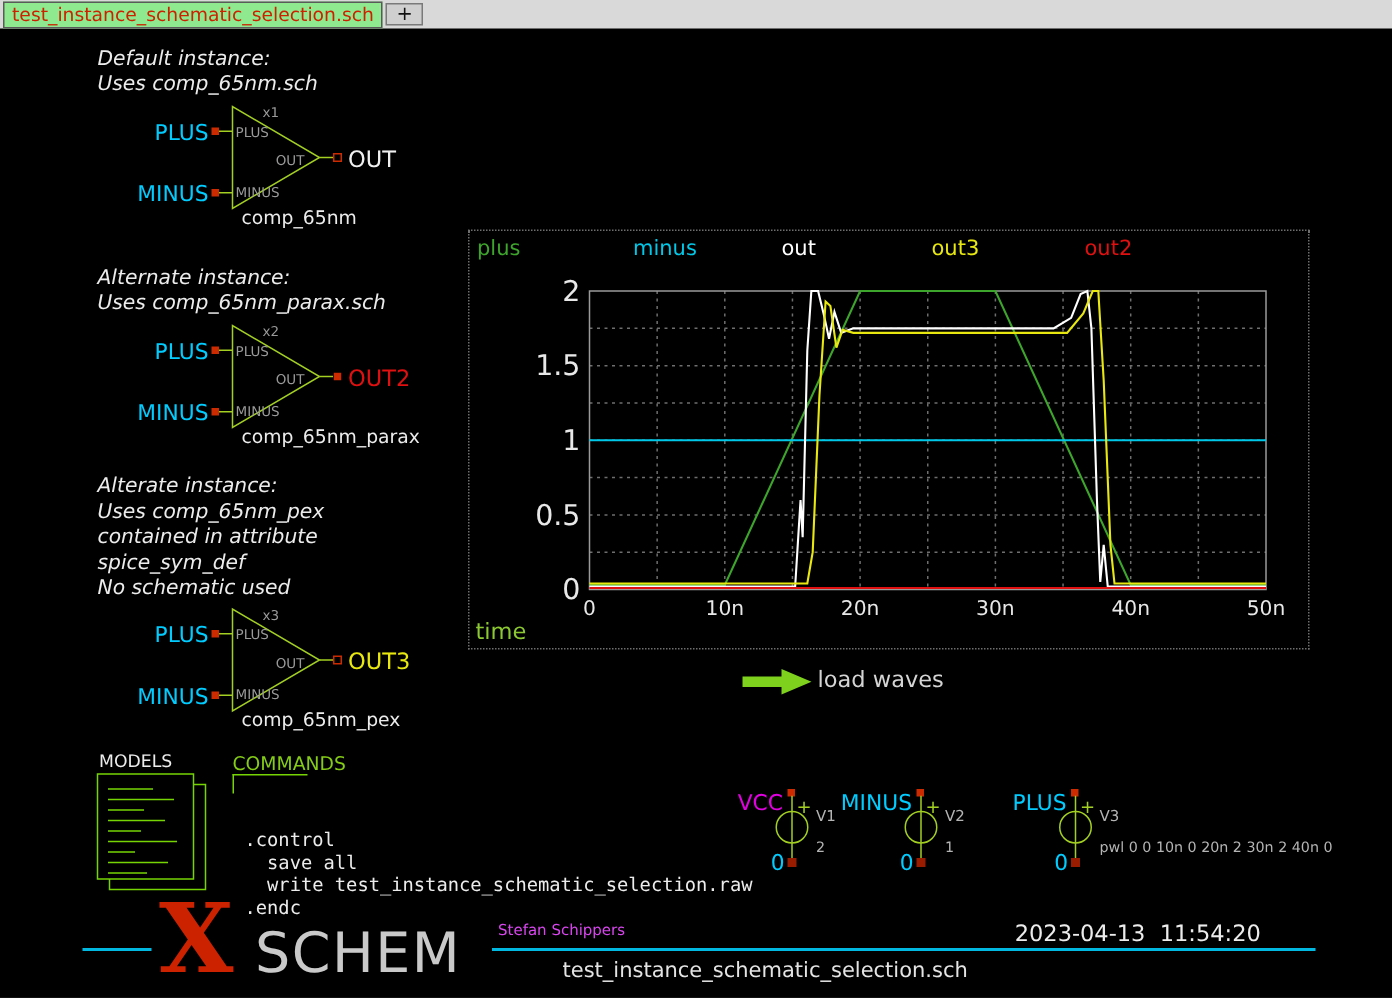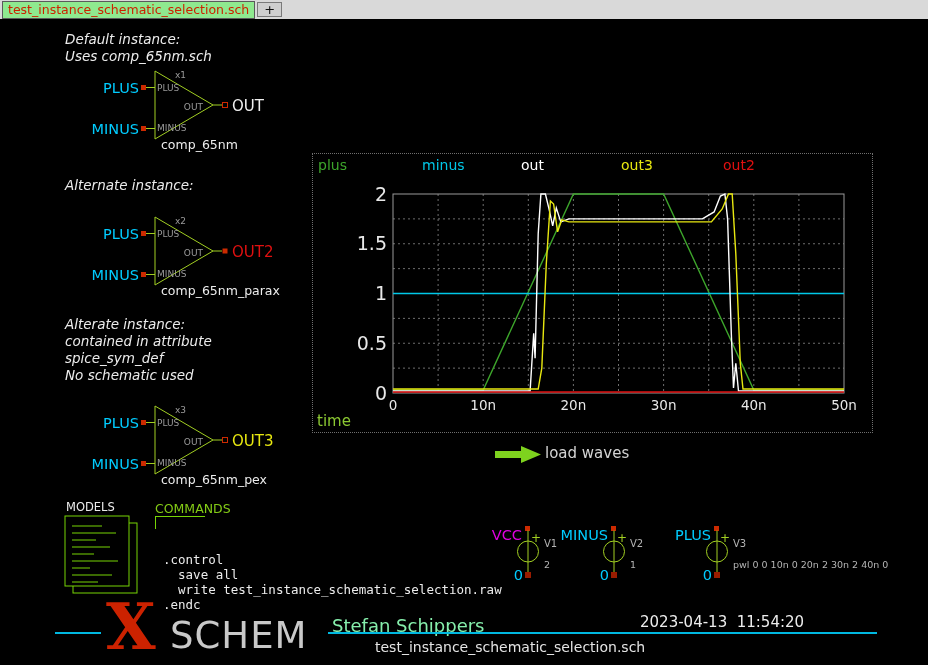--- a/index.html
+++ b/index.html
@@ -36,23 +36,23 @@
   .src-val{font-size:9.5px;fill:#b4b4b4;}
   .src-gnd{font-size:14.5px;fill:#00ccff;}
   .src-plus{font-size:12px;fill:#a2cf22;}
   .src-net{font-size:14.5px;}
   
   #cyan-left{position:absolute;left:55px;top:632px;width:46px;height:2px;background:#00b8e0;}
   #logo-x{position:absolute;left:106px;top:597px;font-family:"DejaVu Serif",serif;
           font-weight:bold;font-size:64px;color:#cc2200;line-height:60px;}
   #logo-rest{position:absolute;left:170px;top:617px;font-size:37px;color:#c9c9c9;
           letter-spacing:1px;line-height:37px;text-align:right;}
-  #author{position:absolute;left:332px;top:615px;font-size:18px;color:#86efac;}
+  #author{position:absolute;left:332px;top:615px;font-size:10px;color:#d946ef;}
   #cyan-line{position:absolute;left:328px;top:632px;width:549px;height:2px;background:#00b8e0;}
-  #datetime{position:absolute;left:640px;top:613px;width:237px;text-align:left;
+  #datetime{position:absolute;left:640px;top:613px;width:237px;text-align:center;
             font-size:15px;color:#ececec;white-space:pre;}
   #sheet{position:absolute;left:375px;top:639px;font-size:14px;color:#e4e4e4;}
 </style>
 </head>
 <body>
 
 <div id="screen">
 
   <div id="tabbar">
     <div class="tab">test_instance_schematic_selection.sch</div>
@@ -77,20 +77,21 @@
     <line class="wire" x1="118" y1="43" x2="127" y2="43"></line>
     <rect x="127.5" y="40.5" width="5" height="5" fill="#000" stroke="#cc2a00"></rect>
     <text class="net-in" x="44" y="31" text-anchor="end">PLUS</text>
     <text class="net-in" x="44" y="72" text-anchor="end">MINUS</text>
     <text class="net-out" x="137" y="49" fill="#f0f0f0">OUT</text>
     <text class="cell-t" x="66" y="87">comp_65nm</text>
   </svg>
 
   <div class="hdr" style="top:177px">
     <div>Alternate instance:</div>
+    <div>Uses comp_65nm_parax.sch</div>
   </div>
 
   <svg style="left:95px;top:208px" width="200" height="95" viewBox="0 0 200 95">
     <polygon class="wire" points="60,9 60,77 118,43"></polygon>
     <text class="pin-t" x="80" y="16">x2</text>
     <text class="pin-t" x="62" y="29">PLUS</text>
     <text class="pin-t" x="108" y="48" text-anchor="end">OUT</text>
     <text class="pin-t" x="62" y="69">MINUS</text>
     <line class="wire" x1="51" y1="25.5" x2="60" y2="25.5"></line>
     <rect x="46" y="23" width="5" height="5" fill="#cc2a00"></rect>
@@ -99,20 +100,21 @@
     <line class="wire" x1="118" y1="43" x2="127" y2="43"></line>
     <rect x="127.5" y="40.5" width="5" height="5" fill="#cc2a00"></rect>
     <text class="net-in" x="44" y="31" text-anchor="end">PLUS</text>
     <text class="net-in" x="44" y="72" text-anchor="end">MINUS</text>
     <text class="net-out" x="137" y="49" fill="#e01010">OUT2</text>
     <text class="cell-t" x="66" y="87">comp_65nm_parax</text>
   </svg>
 
   <div class="hdr" style="top:316px">
     <div>Alterate instance:</div>
+    <div>Uses comp_65nm_pex</div>
     <div>contained in attribute</div>
     <div>spice_sym_def</div>
     <div>No schematic used</div>
   </div>
 
   <svg style="left:95px;top:397px" width="200" height="95" viewBox="0 0 200 95">
     <polygon class="wire" points="60,9 60,77 118,43"></polygon>
     <text class="pin-t" x="80" y="16">x3</text>
     <text class="pin-t" x="62" y="29">PLUS</text>
     <text class="pin-t" x="108" y="48" text-anchor="end">OUT</text>

